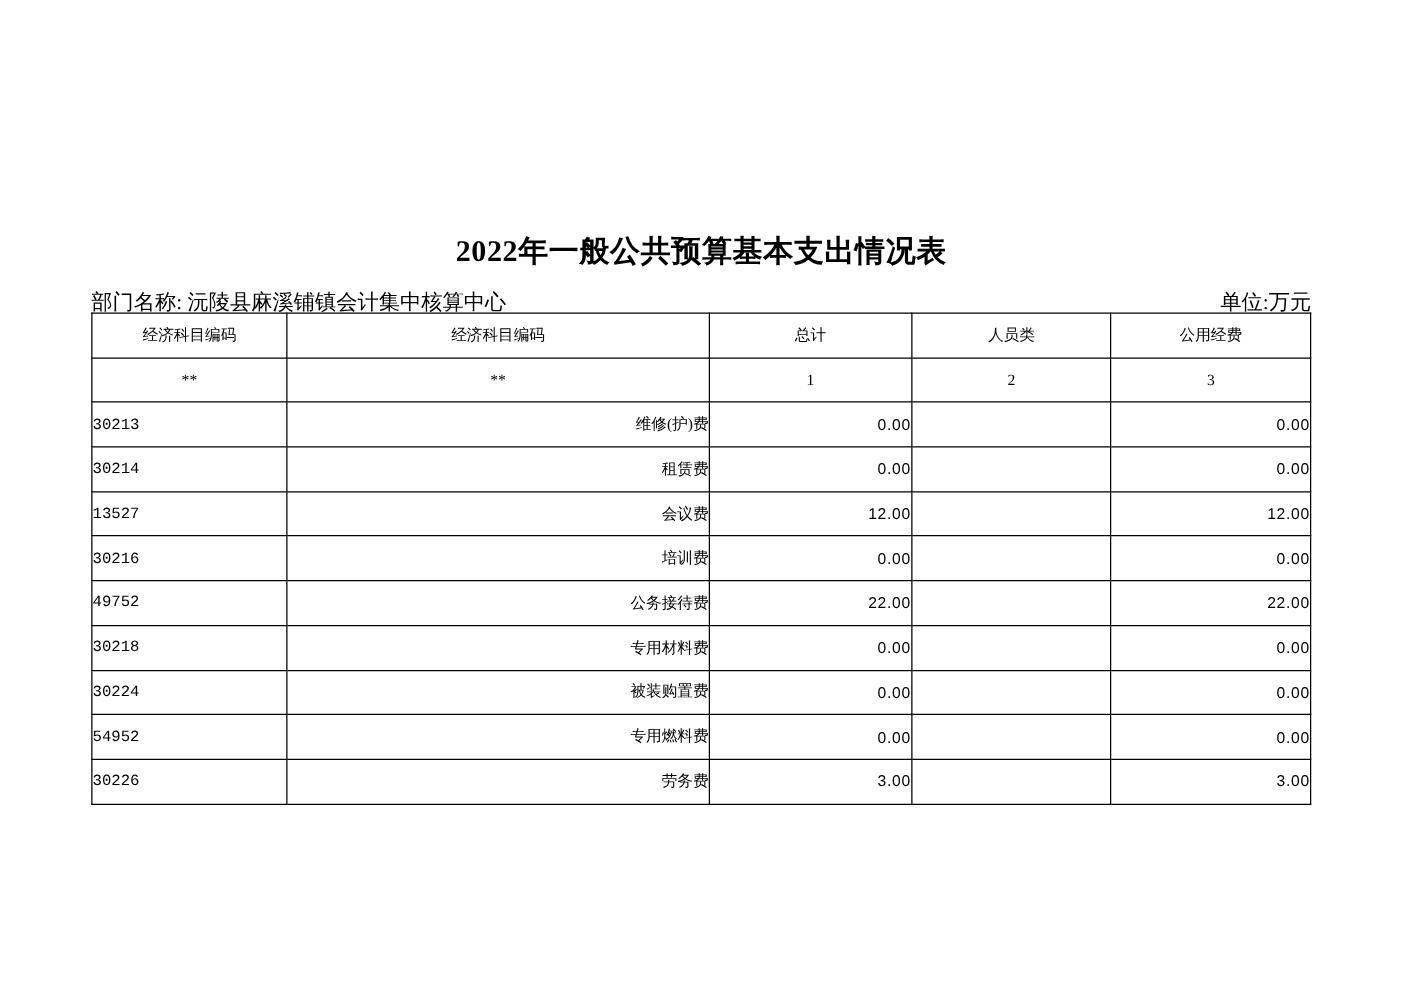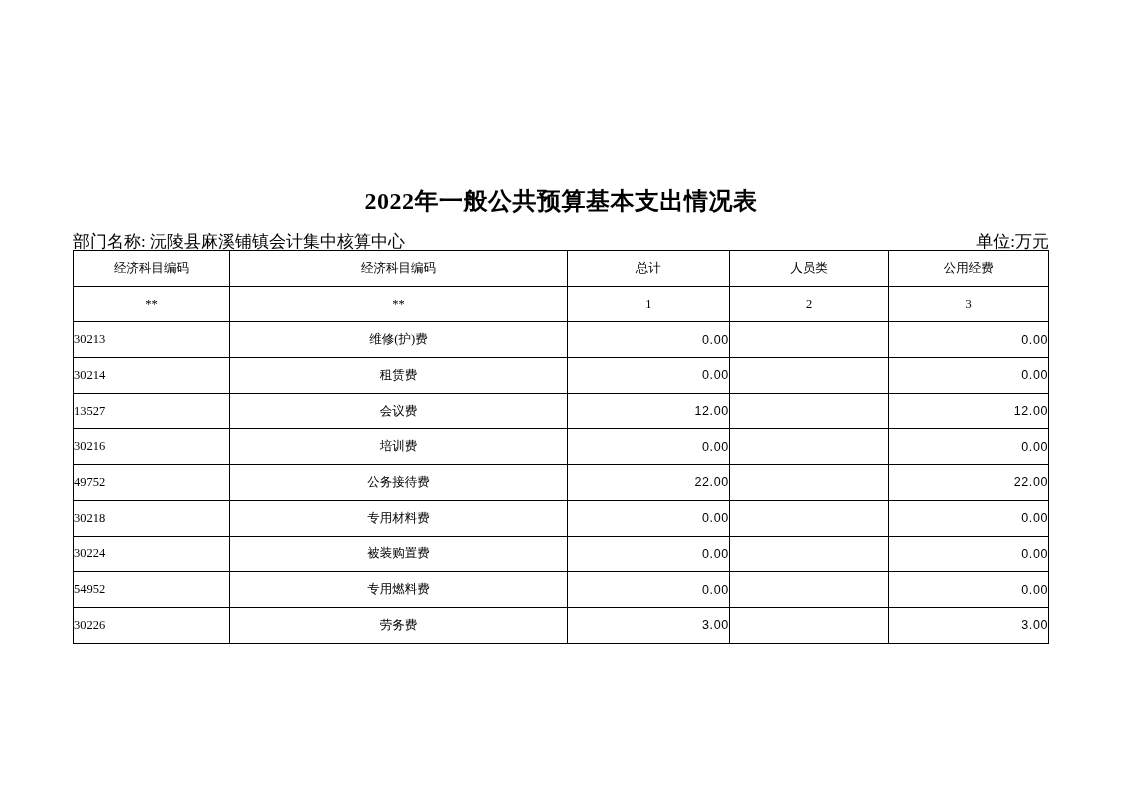--- a/index.html
+++ b/index.html
@@ -76,23 +76,24 @@
     font-size: 13px;
   }
   .subhdr td {
     text-align: center;
     height: 30px;
     font-size: 12.5px;
   }
   .cell-code {
     text-align: left;
     padding-left: 14px;
+    font-family: Liberation Mono, monospace;
   }
   .cell-name {
-    text-align: center;
+    text-align: right;
     padding-left: 76px;
   }
   .cell-num {
     text-align: right;
     padding-right: 12px;
     font-family: Liberation Sans, sans-serif;
     letter-spacing: 0.6px;
   }
   .cell-blank {
     text-align: right;

